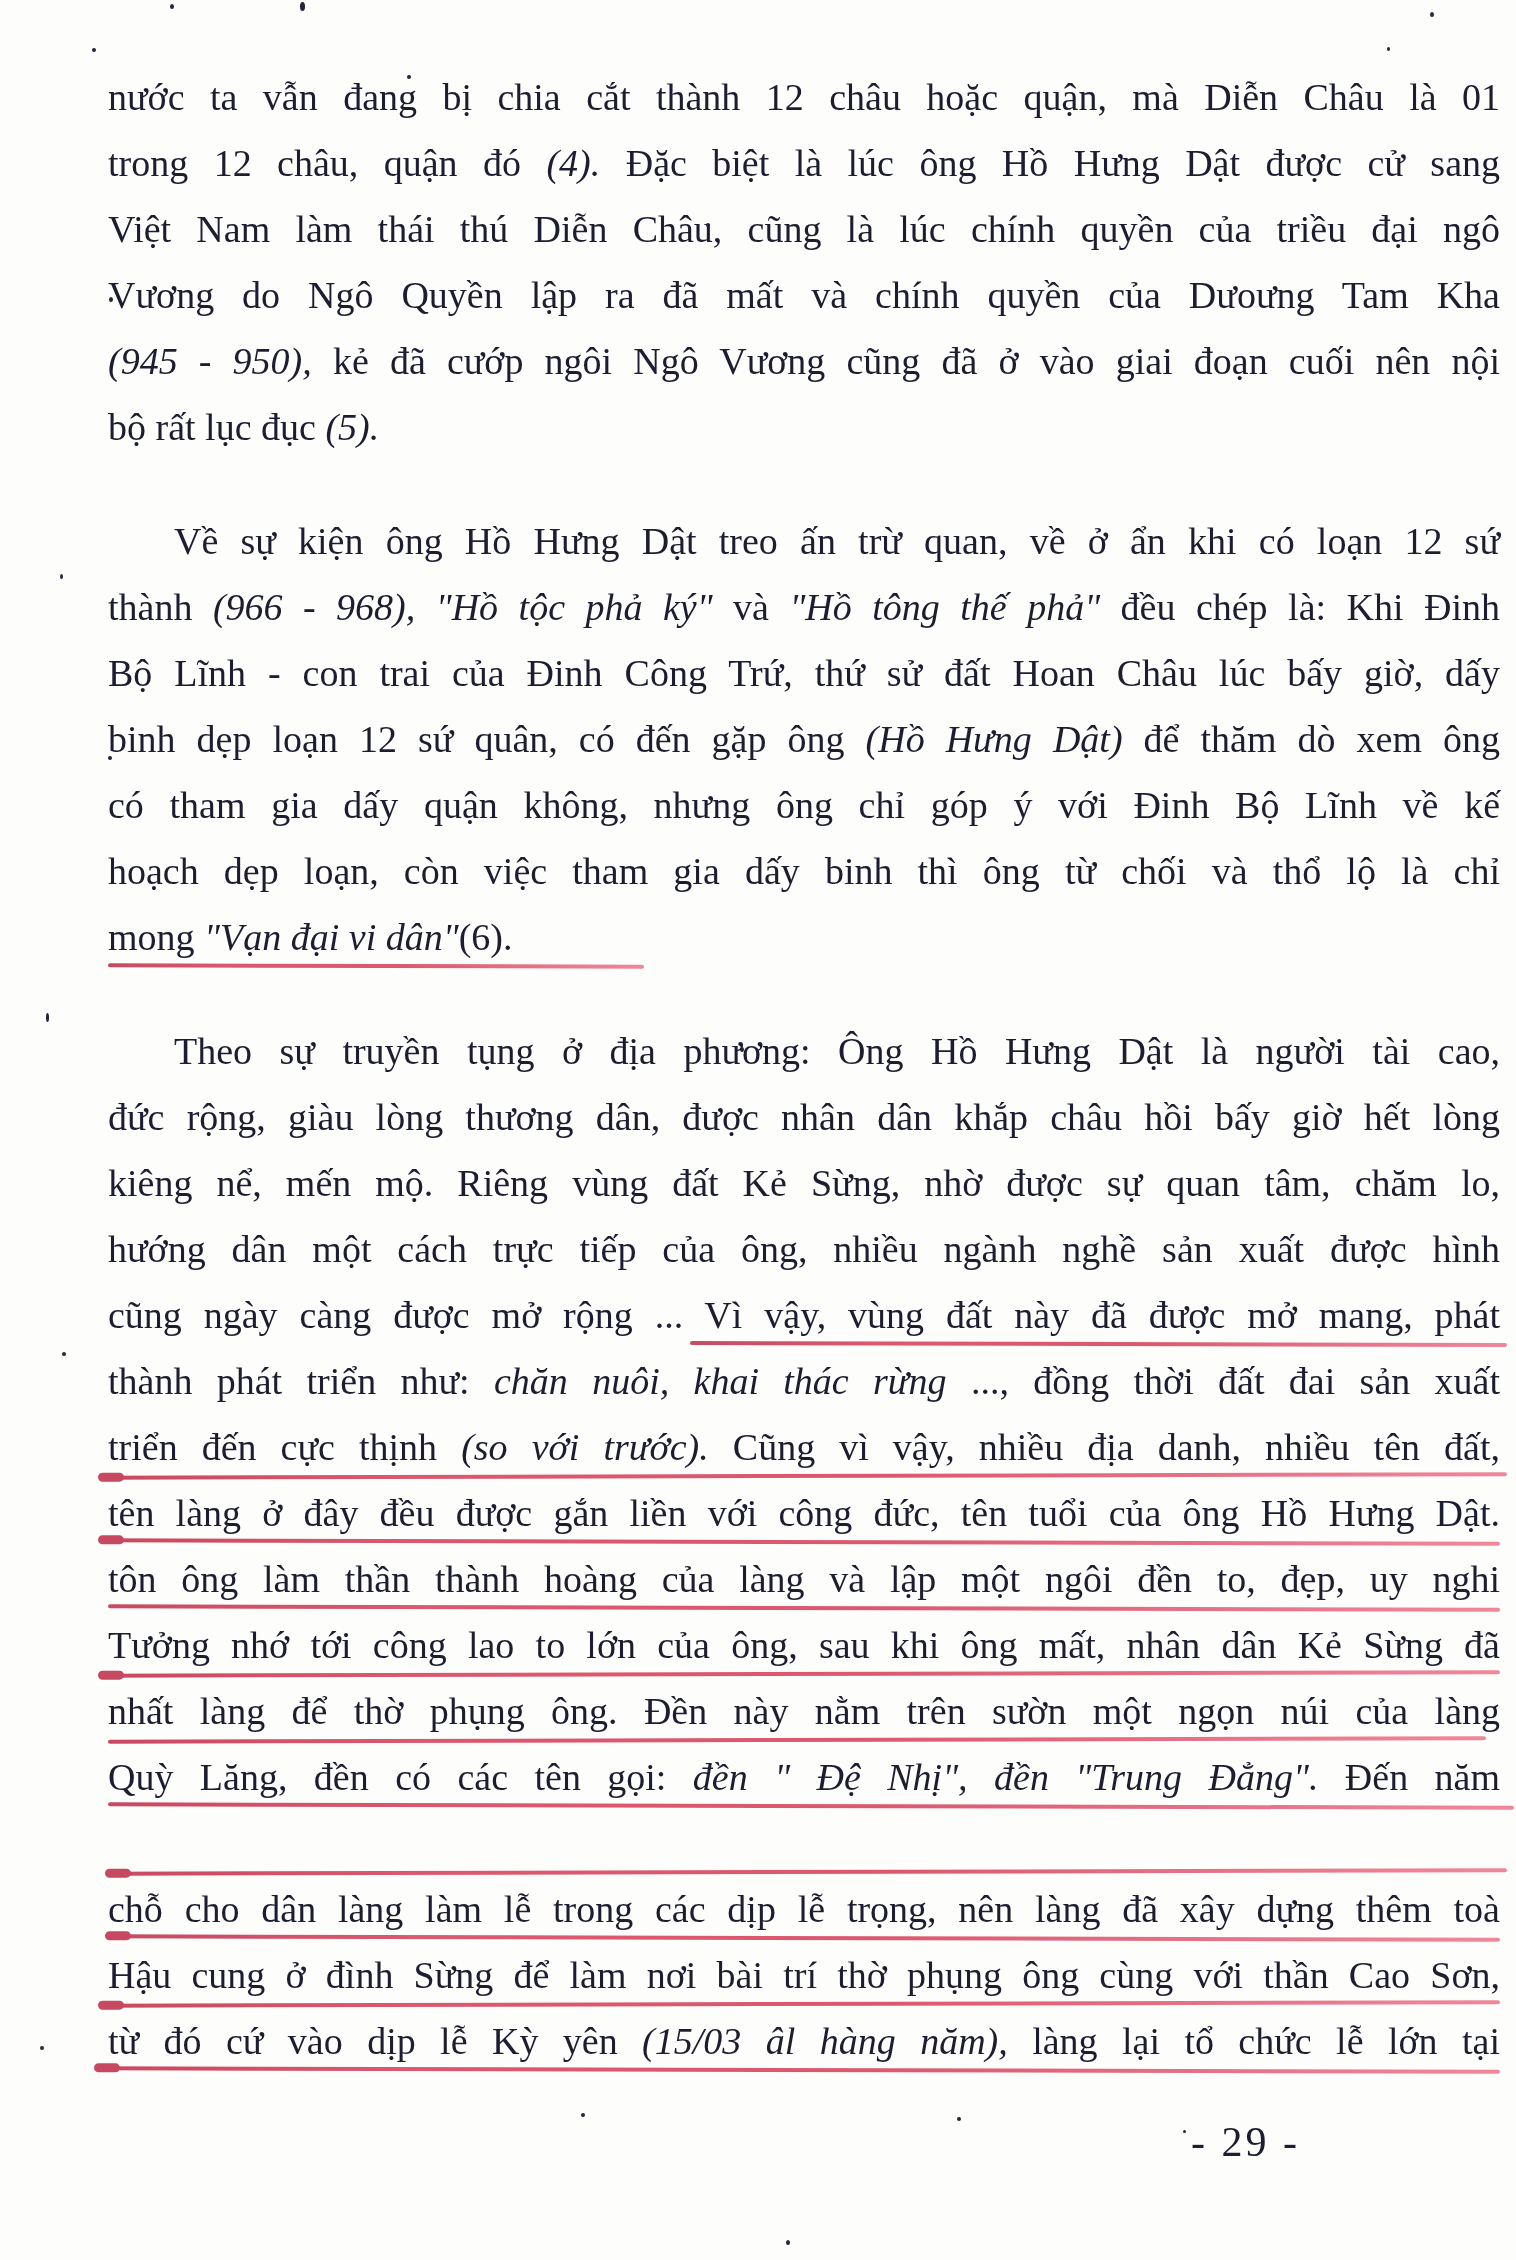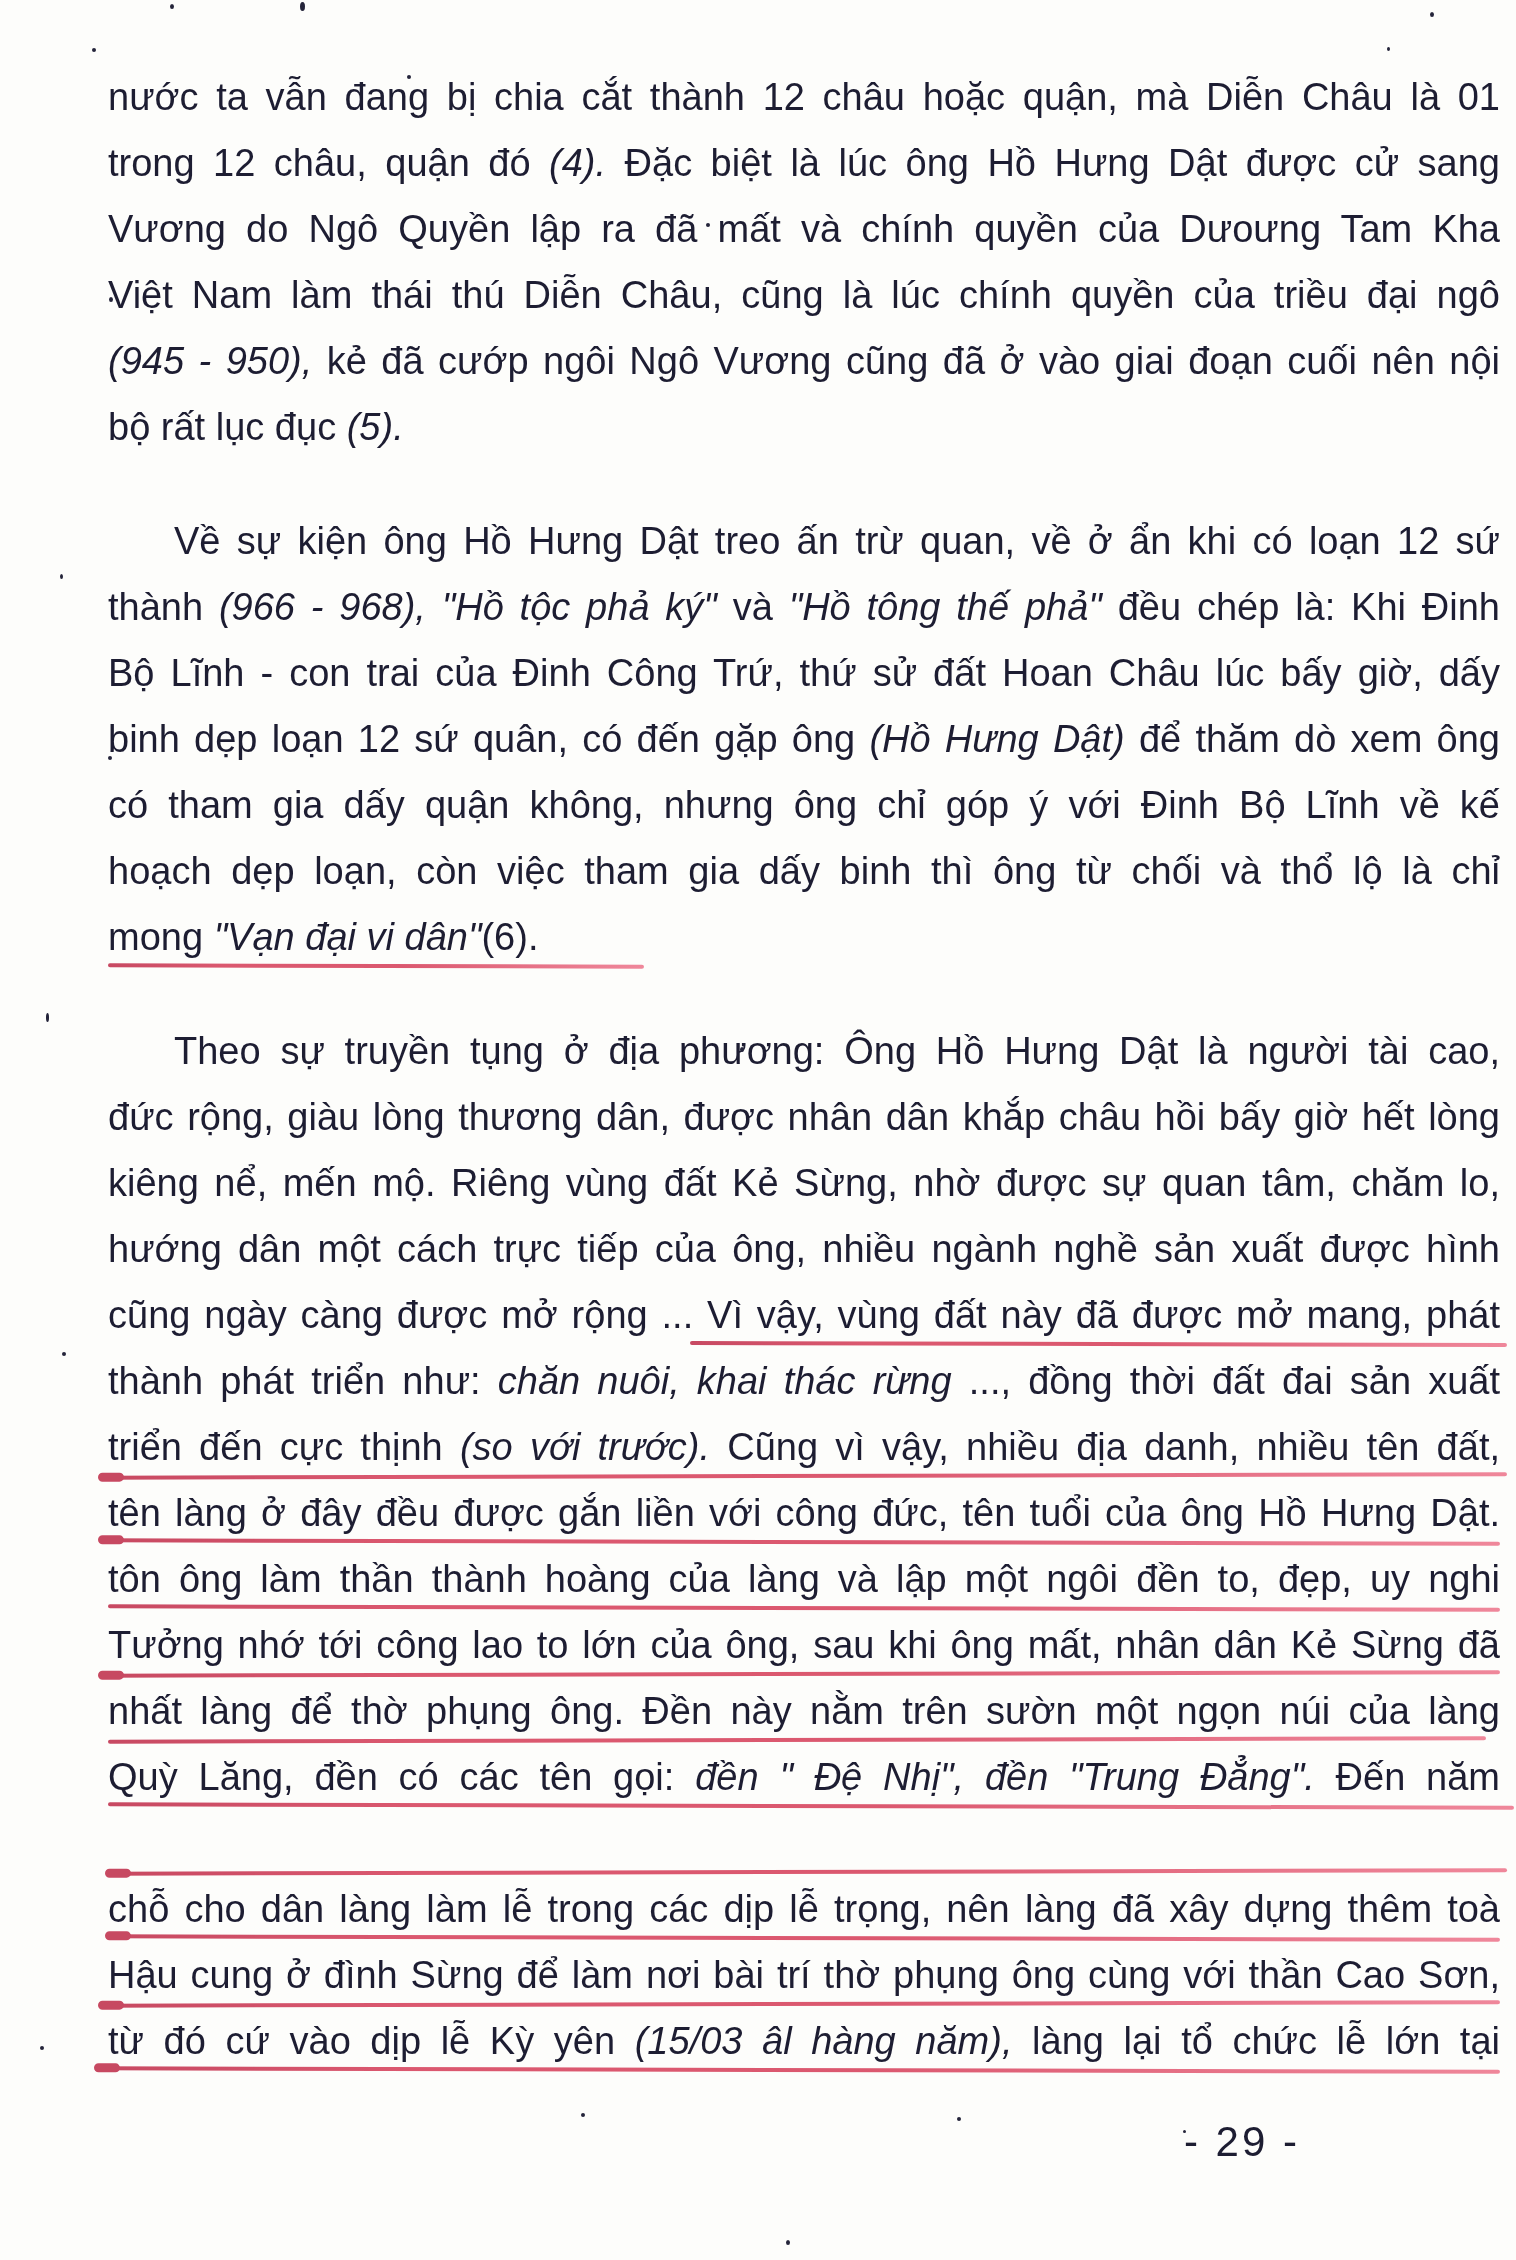--- a/index.html
+++ b/index.html
@@ -6,21 +6,21 @@
     margin: 0;
     padding: 0;
     background: #ffffff;
   }
   .page {
     position: relative;
     width: 1516px;
     height: 2260px;
     background: #fdfdfb;
     overflow: hidden;
-    font-family: Liberation Sans, sans-serif;
+    font-family: Liberation Serif, serif;
     color: var(--ink, #1d1d32);
   }
   .doc {
     position: absolute;
     left: 108px;
     top: 64px;
     width: 1392px;
   }
   .para { margin: 0; }
   .para + .para { margin-top: 48px; }
@@ -82,22 +82,22 @@
 </style>
 </head>
 <body>
 
 <div class="page">
 
   <div class="doc">
       <div class="para">
         <div class="line"><span>nước ta vẫn đang bị chia cắt thành 12 châu hoặc quận, mà Diễn Châu là 01</span></div>
         <div class="line"><span>trong 12 châu, quận đó </span><span class="it">(4).</span><span> Đặc biệt là lúc ông Hồ Hưng Dật được cử sang</span></div>
+        <div class="line"><span>Việt Nam làm thái thú Diễn Châu, cũng là lúc chính quyền của triều đại ngô</span></div>
         <div class="line"><span>Vương do Ngô Quyền lập ra đã mất và chính quyền của Dưoưng Tam Kha</span></div>
-        <div class="line"><span>Việt Nam làm thái thú Diễn Châu, cũng là lúc chính quyền của triều đại ngô</span></div>
         <div class="line"><span class="it">(945 - 950),</span><span> kẻ đã cướp ngôi Ngô Vương cũng đã ở vào giai đoạn cuối nên nội</span></div>
         <div class="line last"><span>bộ rất lục đục </span><span class="it">(5).</span></div>
       </div>
       <div class="para">
         <div class="line indent"><span>Về sự kiện ông Hồ Hưng Dật treo ấn trừ quan, về ở ẩn khi có loạn 12 sứ</span></div>
         <div class="line"><span>thành </span><span class="it">(966 - 968), "Hồ tộc phả ký"</span><span> và </span><span class="it">"Hồ tông thế phả"</span><span> đều chép là: Khi Đinh</span></div>
         <div class="line"><span>Bộ Lĩnh - con trai của Đinh Công Trứ, thứ sử đất Hoan Châu lúc bấy giờ, dấy</span></div>
         <div class="line"><span>binh dẹp loạn 12 sứ quân, có đến gặp ông </span><span class="it">(Hồ Hưng Dật)</span><span> để thăm dò xem ông</span></div>
         <div class="line"><span>có tham gia dấy quận không, nhưng ông chỉ góp ý với Đinh Bộ Lĩnh về kế</span></div>
         <div class="line"><span>hoạch dẹp loạn, còn việc tham gia dấy binh thì ông từ chối và thổ lộ là chỉ</span></div>

